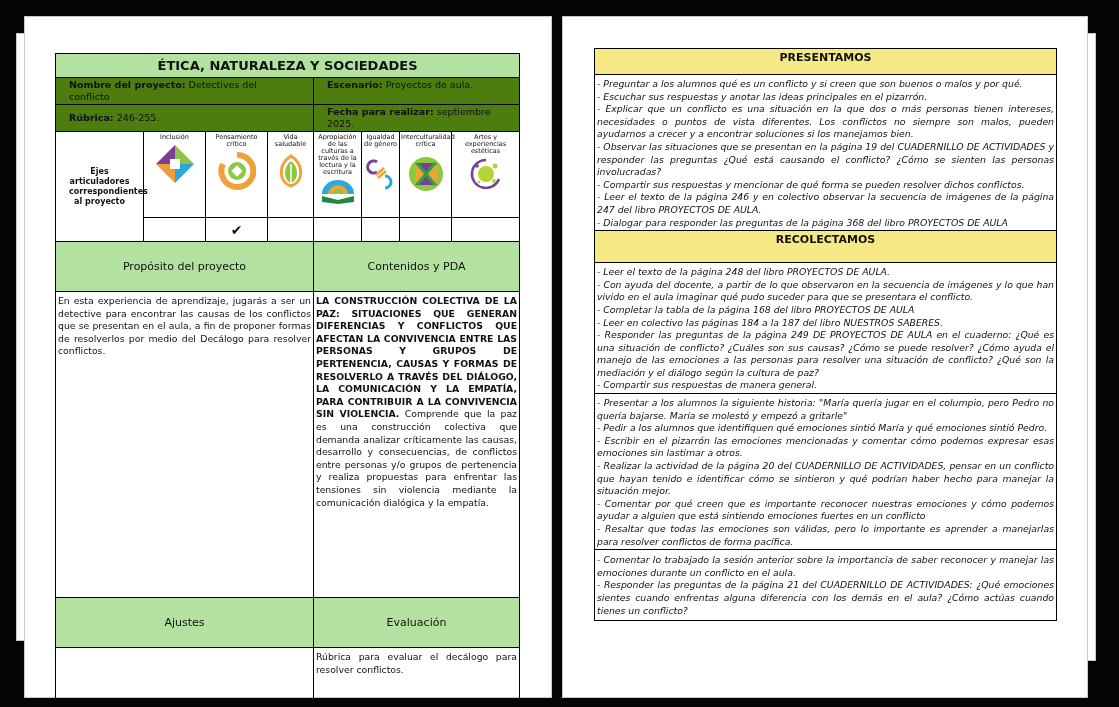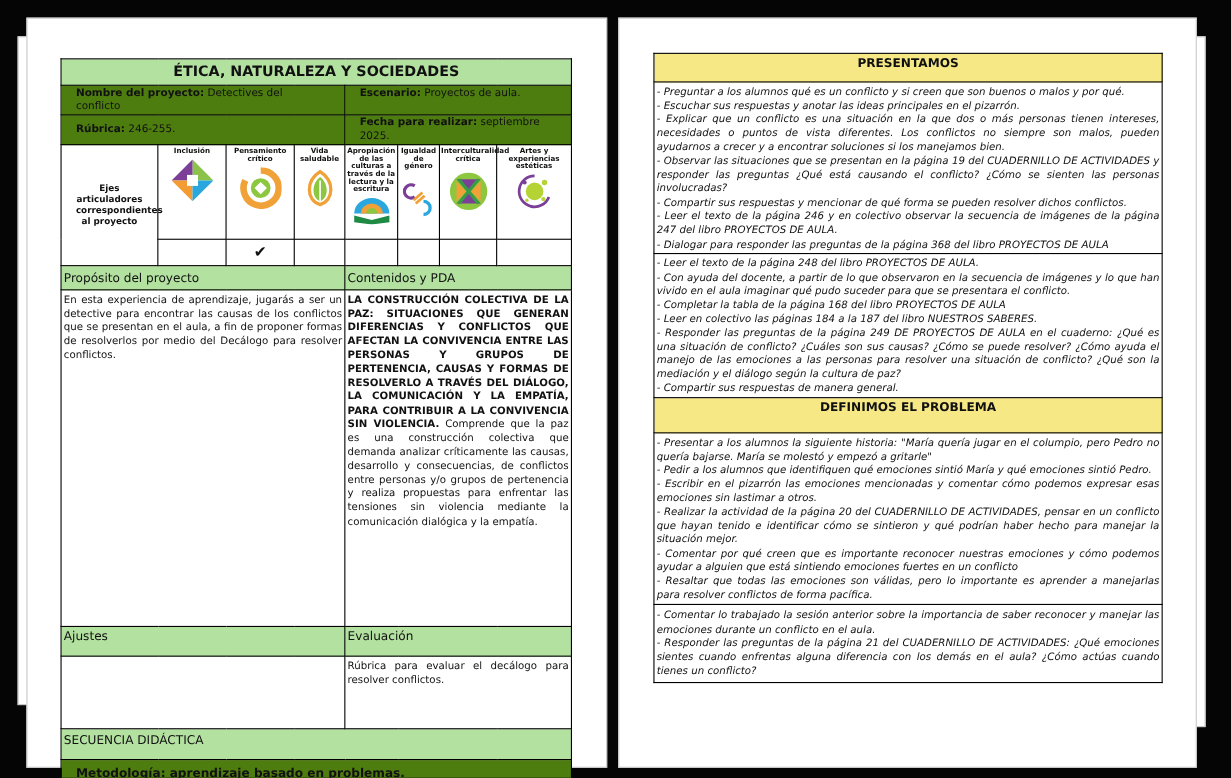--- a/index.html
+++ b/index.html
@@ -16,24 +16,24 @@
 
   
   #left-table { left:30px; top:36px; width:464px;border-radius:26px; }
   .g-head { background:#b3e1a0; }
   .g-light { background:#4d7c0f; }
   .title { font-weight:bold; font-size:13px; text-align:center; height:24px; vertical-align:middle; }
   .info { font-size:9.5px; line-height:12px; height:26px; }
   .info2 { font-size:9.5px; line-height:12px; height:25px; vertical-align:middle; }
   b { font-weight:bold; }
   .axis-label { font-size:8px; font-weight:bold; text-align:center; vertical-align:middle; line-height:10px; }
-  .axis-cell { font-size:6.5px; font-weight:bold; text-align:center; line-height:7px; padding:2px 1px; height:86px; }
+  .axis-cell { font-size:6.5px; font-weight:normal; text-align:center; line-height:7px; padding:2px 1px; height:86px; }
   .axis-icon { display:block; margin:4px auto 0; }
   .check-cell { height:24px; text-align:center; vertical-align:middle; font-size:14px; padding:0; }
-  .sec-head { font-size:11px; height:22px; vertical-align:middle; padding:2px; }
+  .sec-head { font-size:11px; text-align:center; height:22px; vertical-align:middle; padding:18px; }
   .body-text { font-size:9.3px; line-height:12.6px; text-align:justify; padding:3px 2px;margin-top:30px; }
   .caps { font-weight:bold; }
 
   
   #right-table { left:31px; top:31px; width:463px; }
   .y-head { background:#f5e885; font-weight:bold; font-size:11px; text-align:center; height:26px; padding-top:2px; }
   .list { font-size:9.3px; line-height:12.6px; text-align:justify; padding:3px 2px 1px; }
   .list p { margin:0;font-style:italic; }
 </style>
 </head>
@@ -196,33 +196,33 @@
       <p>- Preguntar a los alumnos qué es un conflicto y si creen que son buenos o malos y por qué.</p>
       <p>- Escuchar sus respuestas y anotar las ideas principales en el pizarrón.</p>
       <p>- Explicar que un conflicto es una situación en la que dos o más personas tienen intereses, necesidades o puntos de vista diferentes. Los conflictos no siempre son malos, pueden ayudarnos a crecer y a encontrar soluciones si los manejamos bien.</p>
       <p>- Observar las situaciones que se presentan en la página 19 del CUADERNILLO DE ACTIVIDADES y responder las preguntas ¿Qué está causando el conflicto? ¿Cómo se sienten las personas involucradas?</p>
       <p>- Compartir sus respuestas y mencionar de qué forma se pueden resolver dichos conflictos.</p>
       <p>- Leer el texto de la página 246 y en colectivo observar la secuencia de imágenes de la página 247 del libro PROYECTOS DE AULA.</p>
       <p>- Dialogar para responder las preguntas de la página 368 del libro PROYECTOS DE AULA</p>
     </td>
         </tr>
     <tr>
+          <td class="y-head" style="height:32px">RECOLECTAMOS</td>
+        </tr>
+    <tr>
           <td class="list">
       <p>- Leer el texto de la página 248 del libro PROYECTOS DE AULA.</p>
       <p>- Con ayuda del docente, a partir de lo que observaron en la secuencia de imágenes y lo que han vivido en el aula imaginar qué pudo suceder para que se presentara el conflicto.</p>
       <p>- Completar la tabla de la página 168 del libro PROYECTOS DE AULA</p>
       <p>- Leer en colectivo las páginas 184 a la 187 del libro NUESTROS SABERES.</p>
       <p>- Responder las preguntas de la página 249 DE PROYECTOS DE AULA en el cuaderno: ¿Qué es una situación de conflicto? ¿Cuáles son sus causas? ¿Cómo se puede resolver? ¿Cómo ayuda el manejo de las emociones a las personas para resolver una situación de conflicto? ¿Qué son la mediación y el diálogo según la cultura de paz?</p>
       <p>- Compartir sus respuestas de manera general.</p>
     </td>
         </tr>
     <tr>
-          <td class="y-head" style="height:32px">DEFINIMOS EL PROBLEMA</td>
-        </tr>
-    <tr>
           <td class="list">
       <p>- Presentar a los alumnos la siguiente historia: "María quería jugar en el columpio, pero Pedro no quería bajarse. María se molestó y empezó a gritarle"</p>
       <p>- Pedir a los alumnos que identifiquen qué emociones sintió María y qué emociones sintió Pedro.</p>
       <p>- Escribir en el pizarrón las emociones mencionadas y comentar cómo podemos expresar esas emociones sin lastimar a otros.</p>
       <p>- Realizar la actividad de la página 20 del CUADERNILLO DE ACTIVIDADES, pensar en un conflicto que hayan tenido e identificar cómo se sintieron y qué podrían haber hecho para manejar la situación mejor.</p>
       <p>- Comentar por qué creen que es importante reconocer nuestras emociones y cómo podemos ayudar a alguien que está sintiendo emociones fuertes en un conflicto</p>
       <p>- Resaltar que todas las emociones son válidas, pero lo importante es aprender a manejarlas para resolver conflictos de forma pacífica.</p>
     </td>
         </tr>
     <tr>

